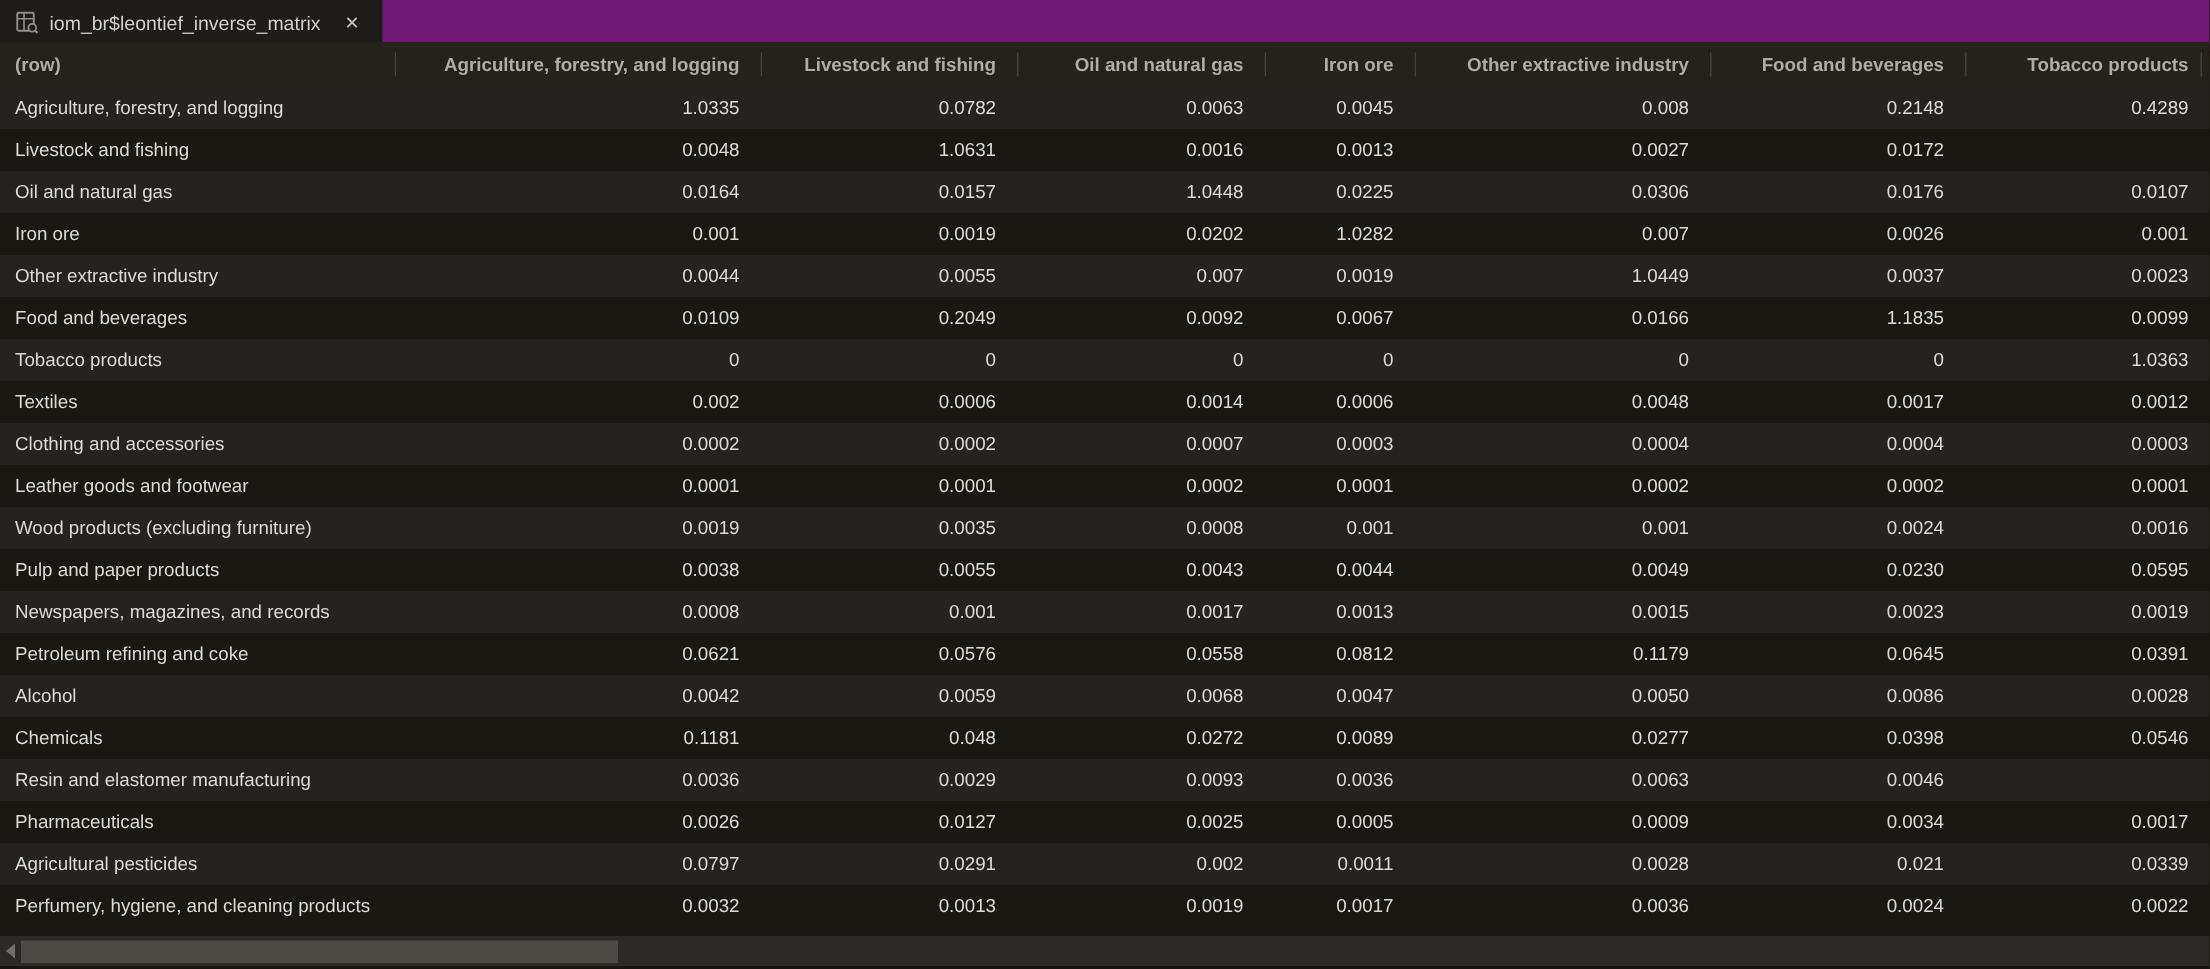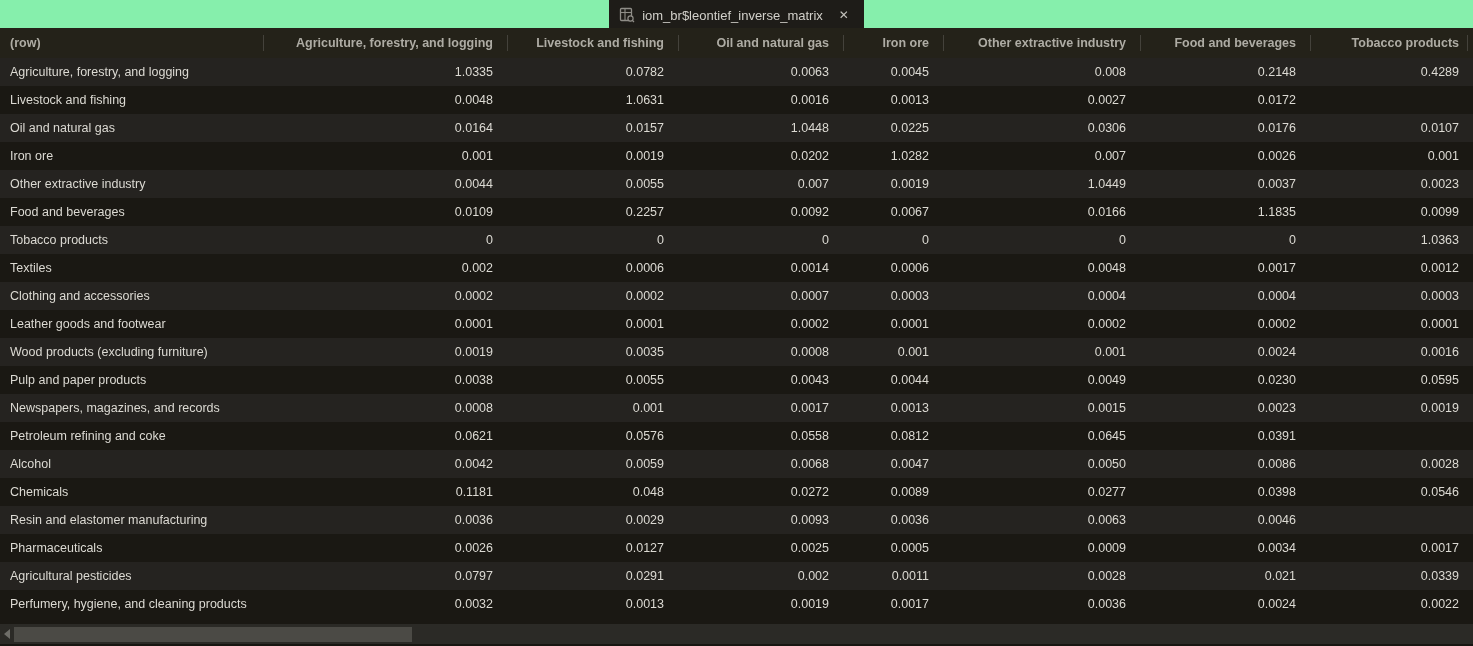--- a/index.html
+++ b/index.html
@@ -4,21 +4,21 @@
 <style>
   html,body{margin:0;padding:0;}
   body{
     width:1473px;height:646px;overflow:hidden;
     background:#1a1813;
     font-family:"Liberation Sans","DejaVu Sans",sans-serif;
     -webkit-font-smoothing:antialiased;
     position:relative;
   }
   
-  .tabbar{height:34px;background:#86efac;display:flex;align-items:flex-start;justify-content:center;}
+  .tabbar{height:34px;background:#701a75;display:flex;align-items:flex-start;}
   .tab{
     height:30px;background:#1e1c18;display:flex;align-items:center;
     padding:0 12px 0 10px;gap:7px;cursor:pointer;
   }
   .tab-icon{width:16px;height:16px;flex:0 0 auto;display:block;}
   .tab-title{font-size:13px;color:#d2d0ca;white-space:nowrap;}
   .tab-close{
     font-size:12px;color:#c4c2bc;margin-left:6px;line-height:1;
     padding:2px 3px;border-radius:3px;cursor:pointer;
   }
@@ -143,21 +143,21 @@
       <div class="cell">0.0055</div>
       <div class="cell">0.007</div>
       <div class="cell">0.0019</div>
       <div class="cell">1.0449</div>
       <div class="cell">0.0037</div>
       <div class="cell">0.0023</div>
     </div>
     <div class="grid-row">
       <div class="cell label">Food and beverages</div>
       <div class="cell">0.0109</div>
-      <div class="cell">0.2257</div>
+      <div class="cell">0.2049</div>
       <div class="cell">0.0092</div>
       <div class="cell">0.0067</div>
       <div class="cell">0.0166</div>
       <div class="cell">1.1835</div>
       <div class="cell">0.0099</div>
     </div>
     <div class="grid-row">
       <div class="cell label">Tobacco products</div>
       <div class="cell">0</div>
       <div class="cell">0</div>
@@ -226,20 +226,21 @@
       <div class="cell">0.0015</div>
       <div class="cell">0.0023</div>
       <div class="cell">0.0019</div>
     </div>
     <div class="grid-row">
       <div class="cell label">Petroleum refining and coke</div>
       <div class="cell">0.0621</div>
       <div class="cell">0.0576</div>
       <div class="cell">0.0558</div>
       <div class="cell">0.0812</div>
+      <div class="cell">0.1179</div>
       <div class="cell">0.0645</div>
       <div class="cell">0.0391</div>
     </div>
     <div class="grid-row">
       <div class="cell label">Alcohol</div>
       <div class="cell">0.0042</div>
       <div class="cell">0.0059</div>
       <div class="cell">0.0068</div>
       <div class="cell">0.0047</div>
       <div class="cell">0.0050</div>

